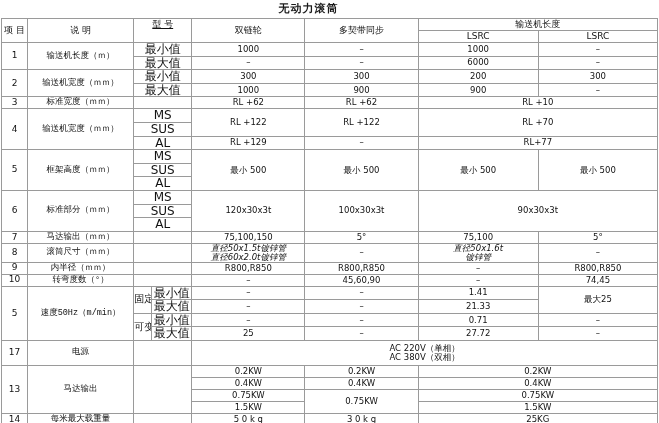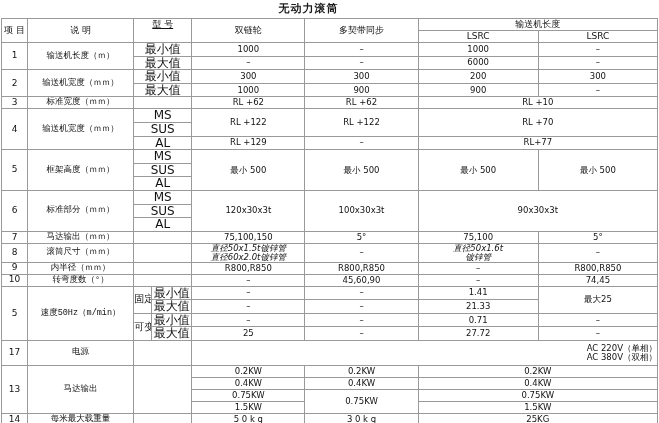--- a/index.html
+++ b/index.html
@@ -266,21 +266,21 @@
       <td>25</td>
       <td>–</td>
       <td>27.72</td>
       <td>–</td>
     </tr>
 
     <tr>
       <td class="no">17</td>
       <td class="lab-left">电源</td>
       <td colspan="2"></td>
-      <td colspan="4" class="two-line" style="white-space:pre-line; height:24px;text-align:right;">AC 220V（单相）
+      <td colspan="4" class="two-line" style="white-space:pre-line; height:24px;">AC 220V（单相）
 AC 380V（双相）</td>
     </tr>
 
     <tr>
       <td class="no" rowspan="4">13</td>
       <td class="lab-left" rowspan="4">马达输出</td>
       <td colspan="2" rowspan="4"></td>
       <td>0.2KW</td>
       <td>0.2KW</td>
       <td colspan="2">0.2KW</td>

